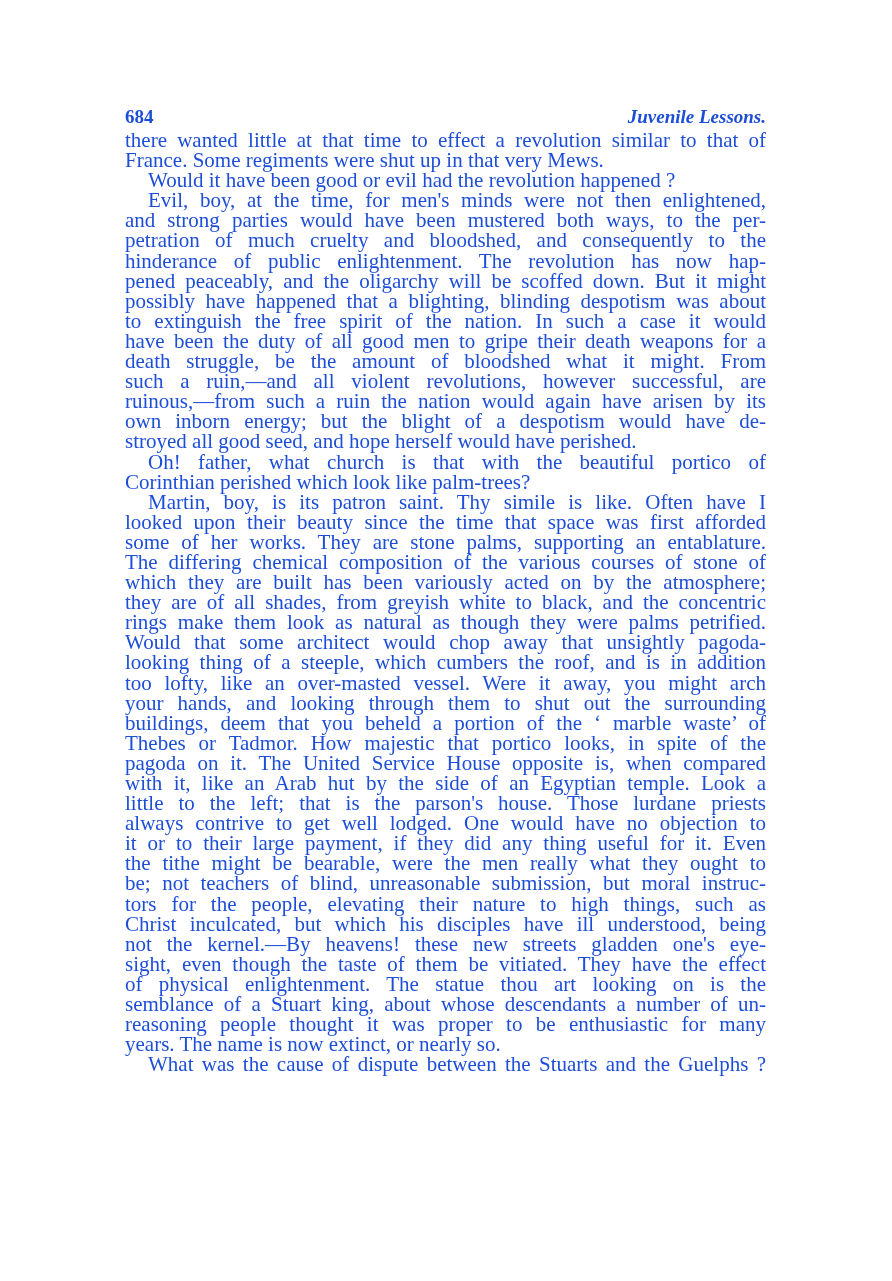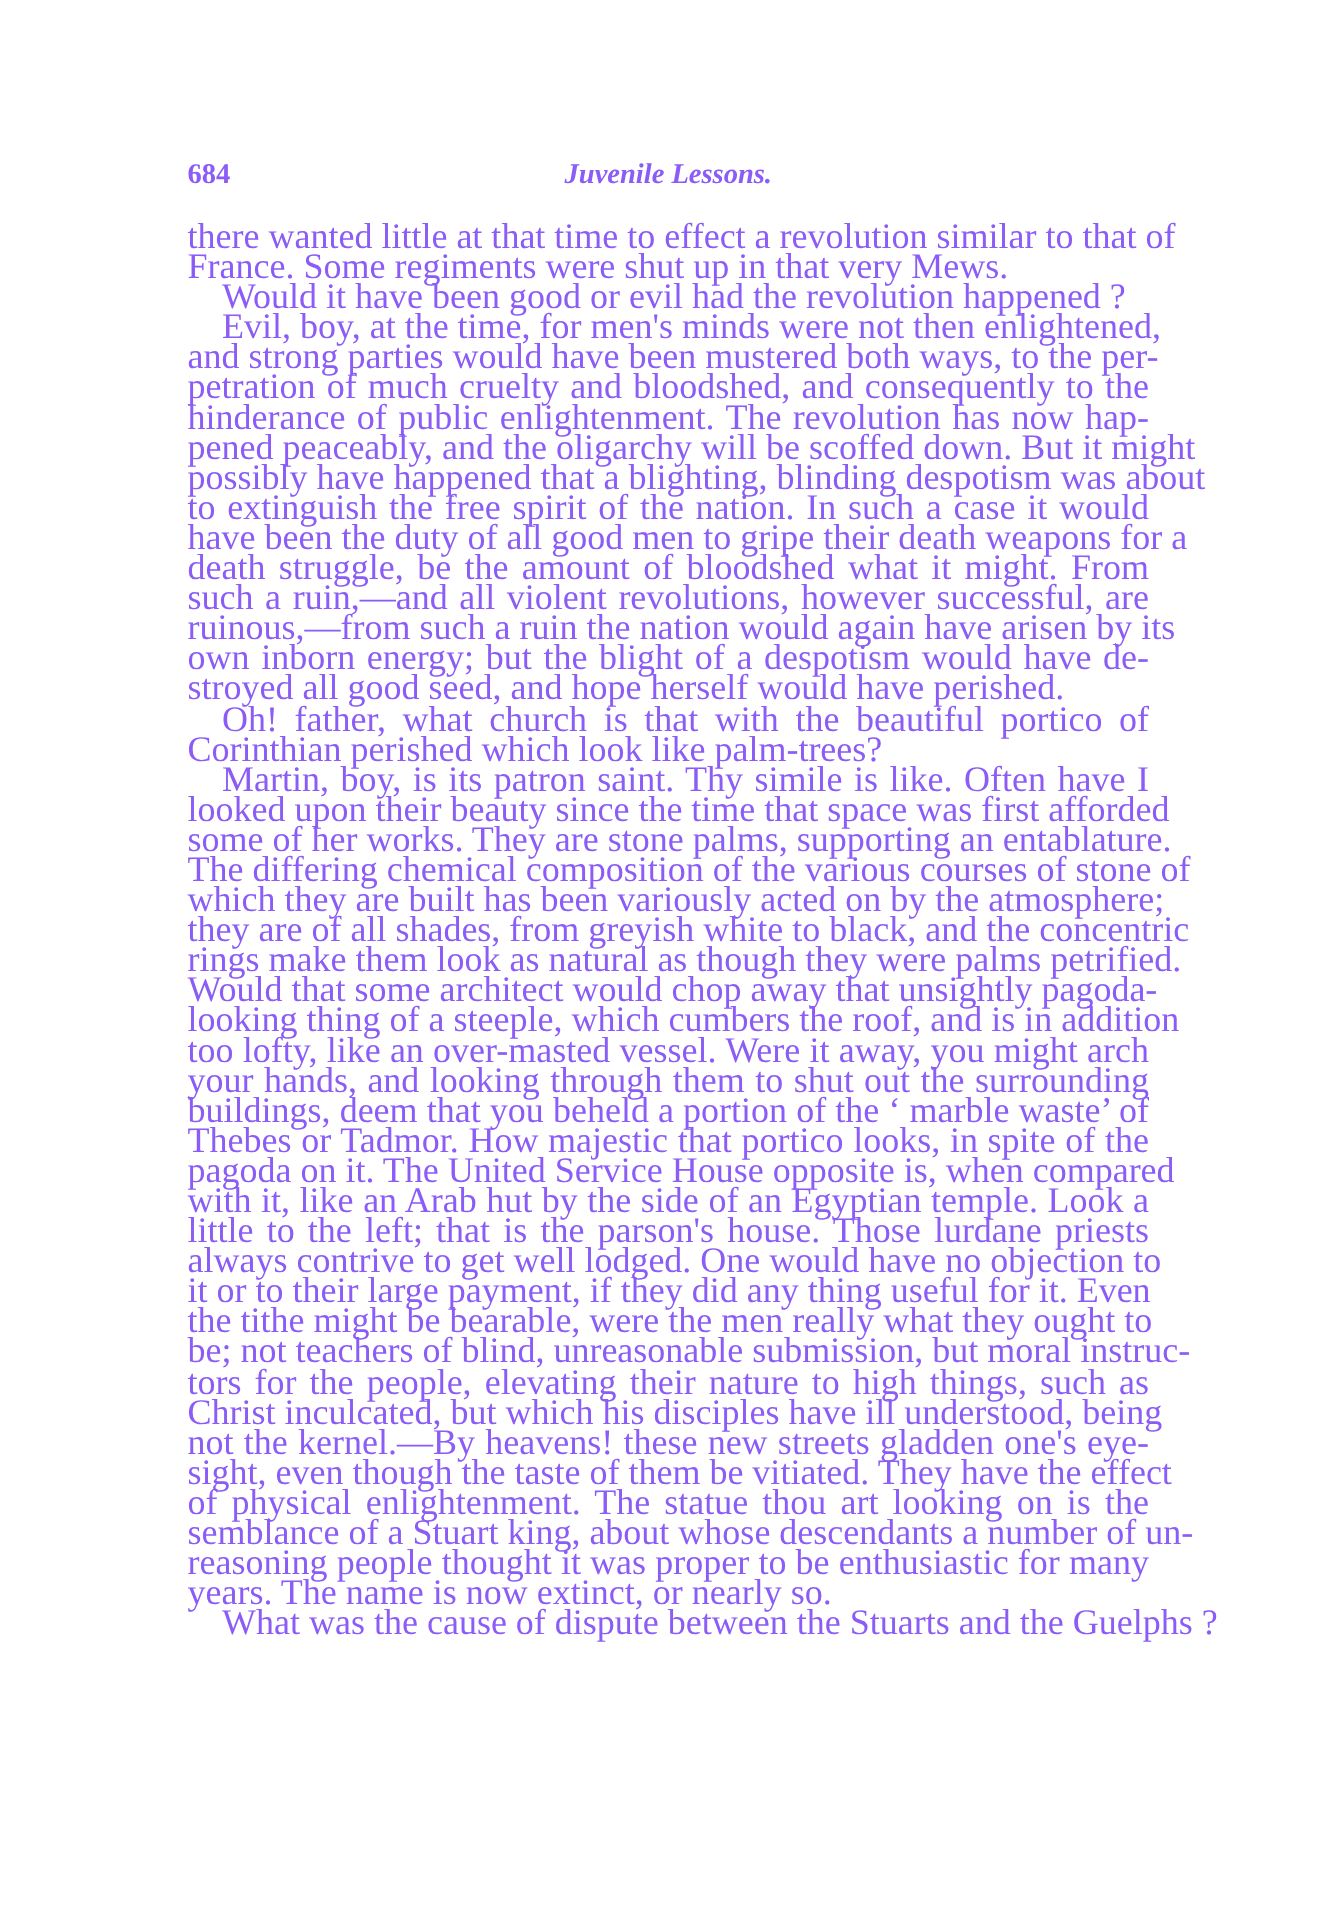--- a/index.html
+++ b/index.html
@@ -3,43 +3,42 @@
 <meta charset="utf-8">
 <style>
   html, body { margin: 0; padding: 0; background: #ffffff; }
   body { width: 892px; height: 1281px; position: relative; overflow: hidden; }
   .page {
     position: absolute;
     left: 125px;
     top: 102px;
     width: 641px;
     font-family: "Liberation Serif", "DejaVu Serif", serif;
-    color: #8b5cf6;
+    color: #1d4ed8;
   }
   .running-head {
     position: relative;
     height: 28px;
     font-size: 19px;
     font-weight: bold;
   }
   .page-number {
     position: absolute;
     left: 0;
     top: 4px;
   }
   .running-title {
     position: absolute;
     left: 0; right: 0;
     top: 4px;
-    text-align: center;
+    text-align: right;
     font-style: italic;
   }
   .body-text {
-    margin-top: 18px;
-    font-size: 24px;
+    font-size: 21px;
     line-height: 20.1px;
     text-align: justify;
   }
   .line {
     display: block;
     white-space: nowrap;
     text-align: justify;
     text-align-last: justify;
     height: 20.1px;
   }

